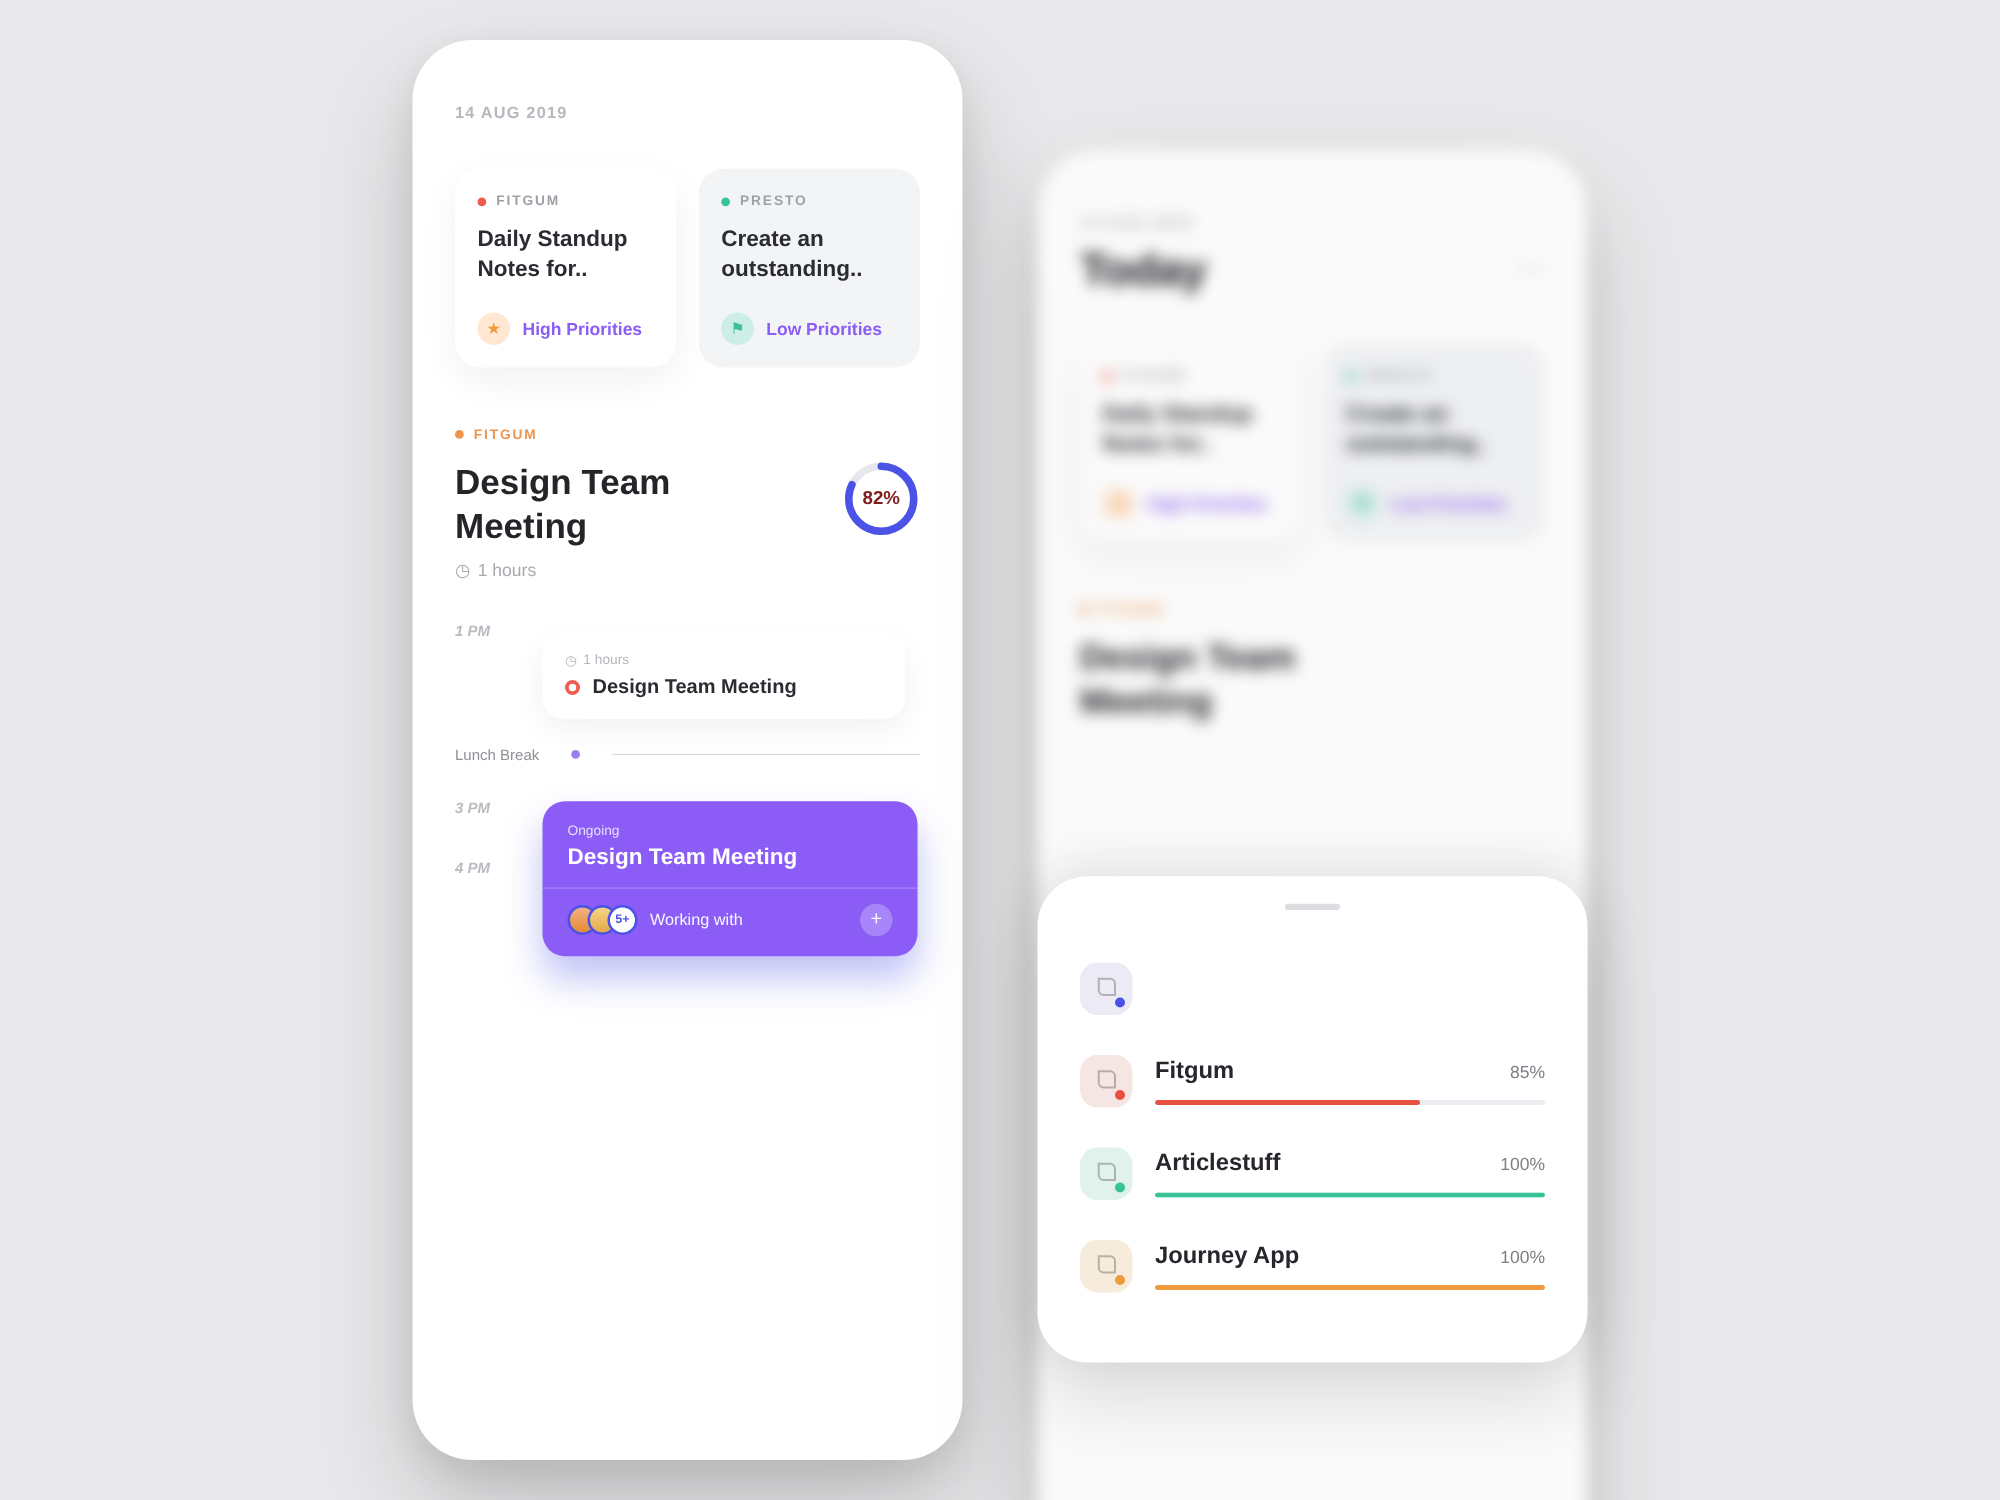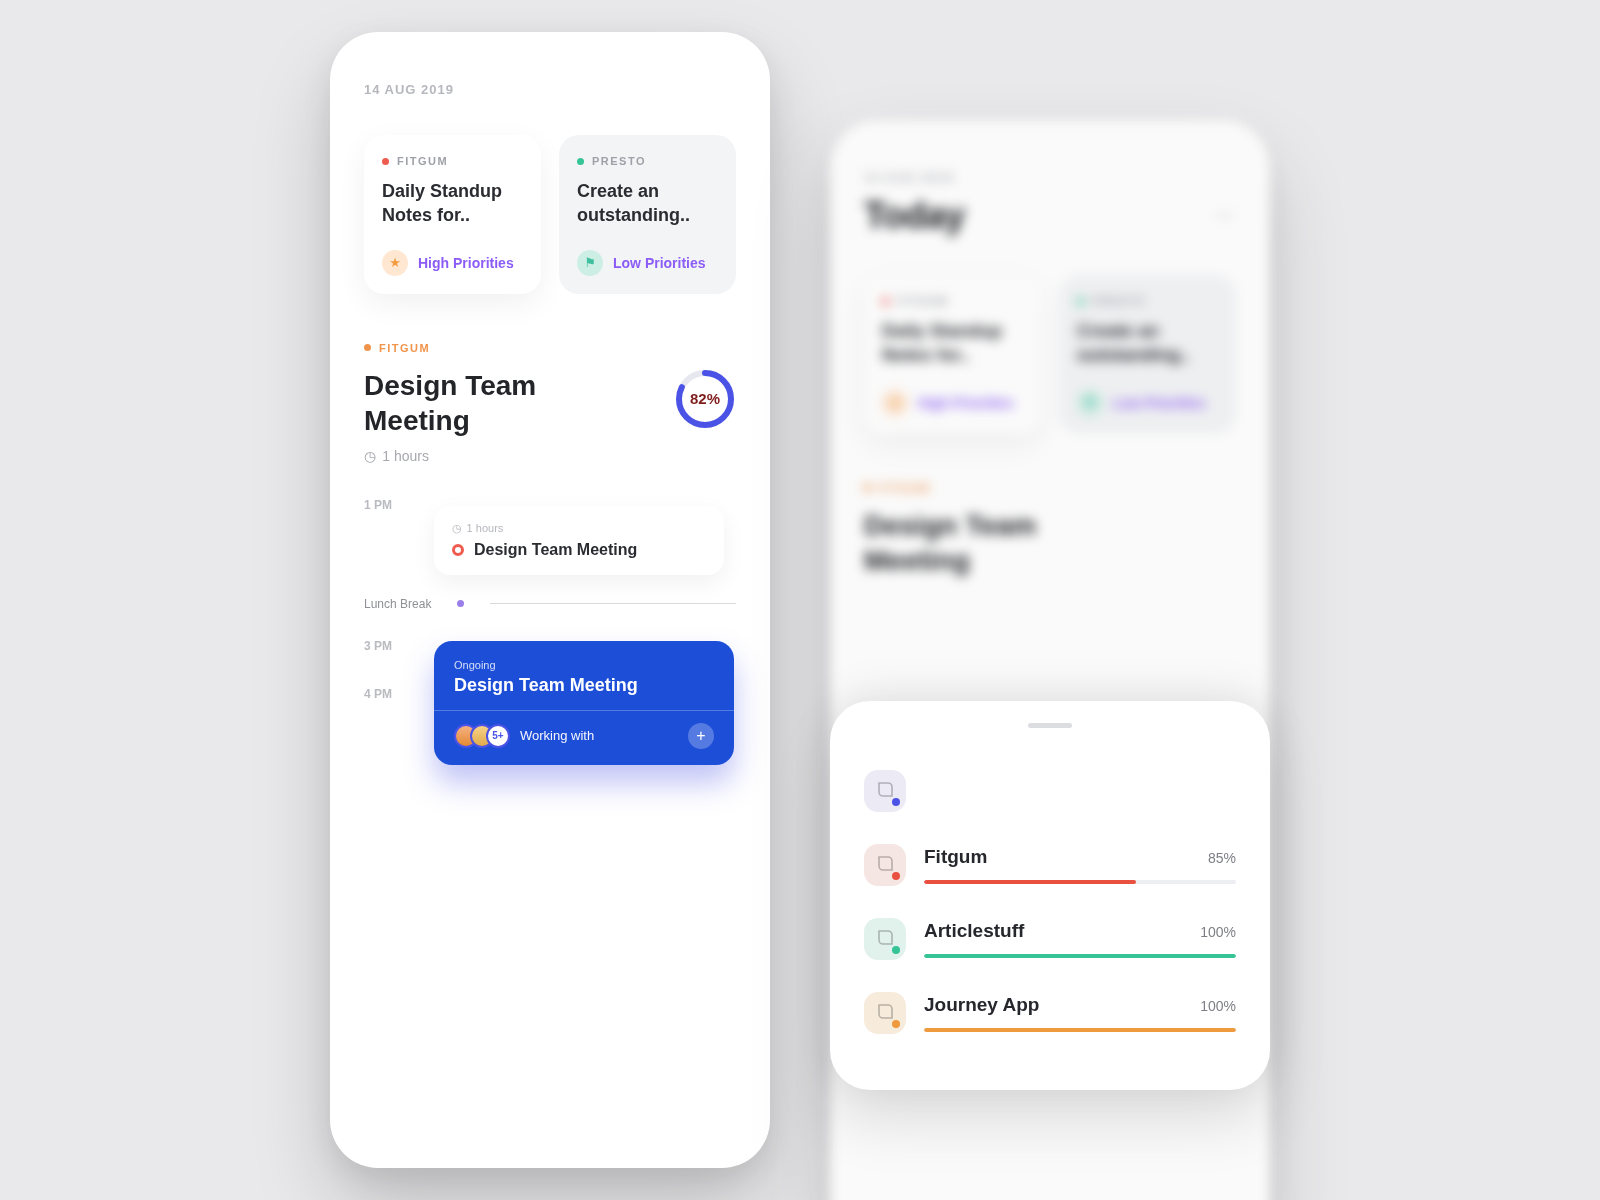--- a/index.html
+++ b/index.html
@@ -47,36 +47,36 @@
   .meeting-row { display:flex; justify-content:space-between; align-items:flex-start; margin-top:14px;}
   .meeting-title { font-size:28px; font-weight:600; color:#232529; line-height:1.25; max-width:260px;}
   .ring-wrap { position:relative; width:62px; height:62px; }
   .ring-text { position:absolute; inset:0; display:flex; align-items:center; justify-content:center; font-size:15px; font-weight:600; color:#7f1d1d;}
   .duration { display:flex; align-items:center; gap:6px; color:#a7a9af; font-size:14px; margin-top:10px;}
   .chips { display:flex; gap:10px; margin-top:18px; }
   .chip { background:#fde9d6; color:#e58a33; font-size:12px; font-weight:700; padding:8px 14px; border-radius:14px; letter-spacing:0.5px;}
   .chip.circle { width:30px; padding:0; height:30px; display:flex; align-items:center; justify-content:center; border-radius:50%; }
 
   .timeline { margin-top:34px; position:relative; }
-  .time-label { font-size:12px; color:#b9bbc1; font-weight:600; }
+  .time-label { font-size:12px; color:#b9bbc1; font-weight:600;font-style:italic; }
   .tl-card {
     margin-left:70px; margin-top:-6px; background:#fff; border-radius:16px;
     padding:16px 18px; box-shadow:0 8px 24px rgba(0,0,0,0.06); width: 290px;
   }
   .tl-small { color:#b5b7bd; font-size:11px; display:flex; align-items:center; gap:5px;}
   .tl-title-row { display:flex; align-items:center; gap:10px; margin-top:6px;}
   .ring-sm { width:12px; height:12px; border:3px solid #f05b4f; border-radius:50%; }
   .tl-title { font-size:16px; font-weight:600; color:#2a2c31; }
   .lunch-row { display:flex; align-items:center; gap:26px; margin-top:22px;}
   .lunch-label { font-size:12px; color:#8e9096; font-weight:500;}
   .lunch-dot { width:7px;height:7px;background:#9a7fe8;border-radius:50%;}
   .lunch-line { flex:1; height:1px; background:#d9dadd;}
   .ongoing {
     margin-left:70px; margin-top:20px; width:300px;
-    background:#1d4ed8; border-radius:18px; padding:18px 20px 16px; color:#fff;
+    background:#8b5cf6; border-radius:18px; padding:18px 20px 16px; color:#fff;
     position:relative;
     box-shadow: 0 18px 30px rgba(75,83,230,0.35);
   }
   .ongoing-tag { font-size:11px; opacity:0.8;}
   .ongoing-title { font-size:18px; font-weight:600; margin-top:4px;}
   .ongoing-divider { height:1px; background:rgba(255,255,255,0.25); margin:14px -20px 12px;}
   .ongoing-bottom { display:flex; align-items:center; gap:10px;}
   .avatars { display:flex; }
   .av { width:24px; height:24px; border-radius:50%; border:2px solid #4b53e6; margin-left:-8px; }
   .av:first-child{margin-left:0;}

